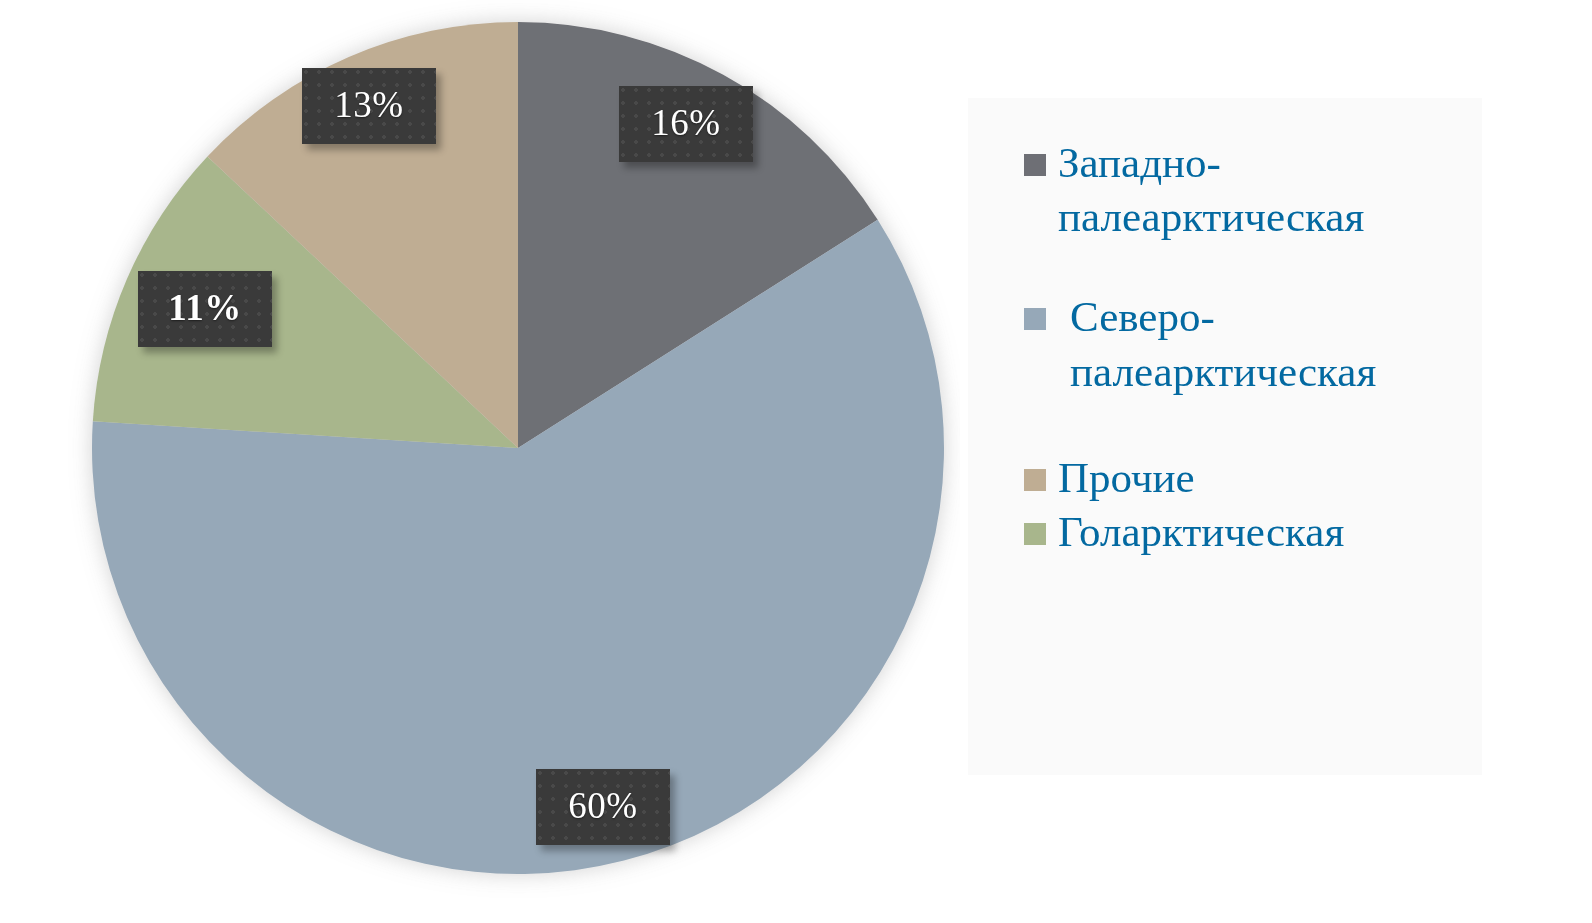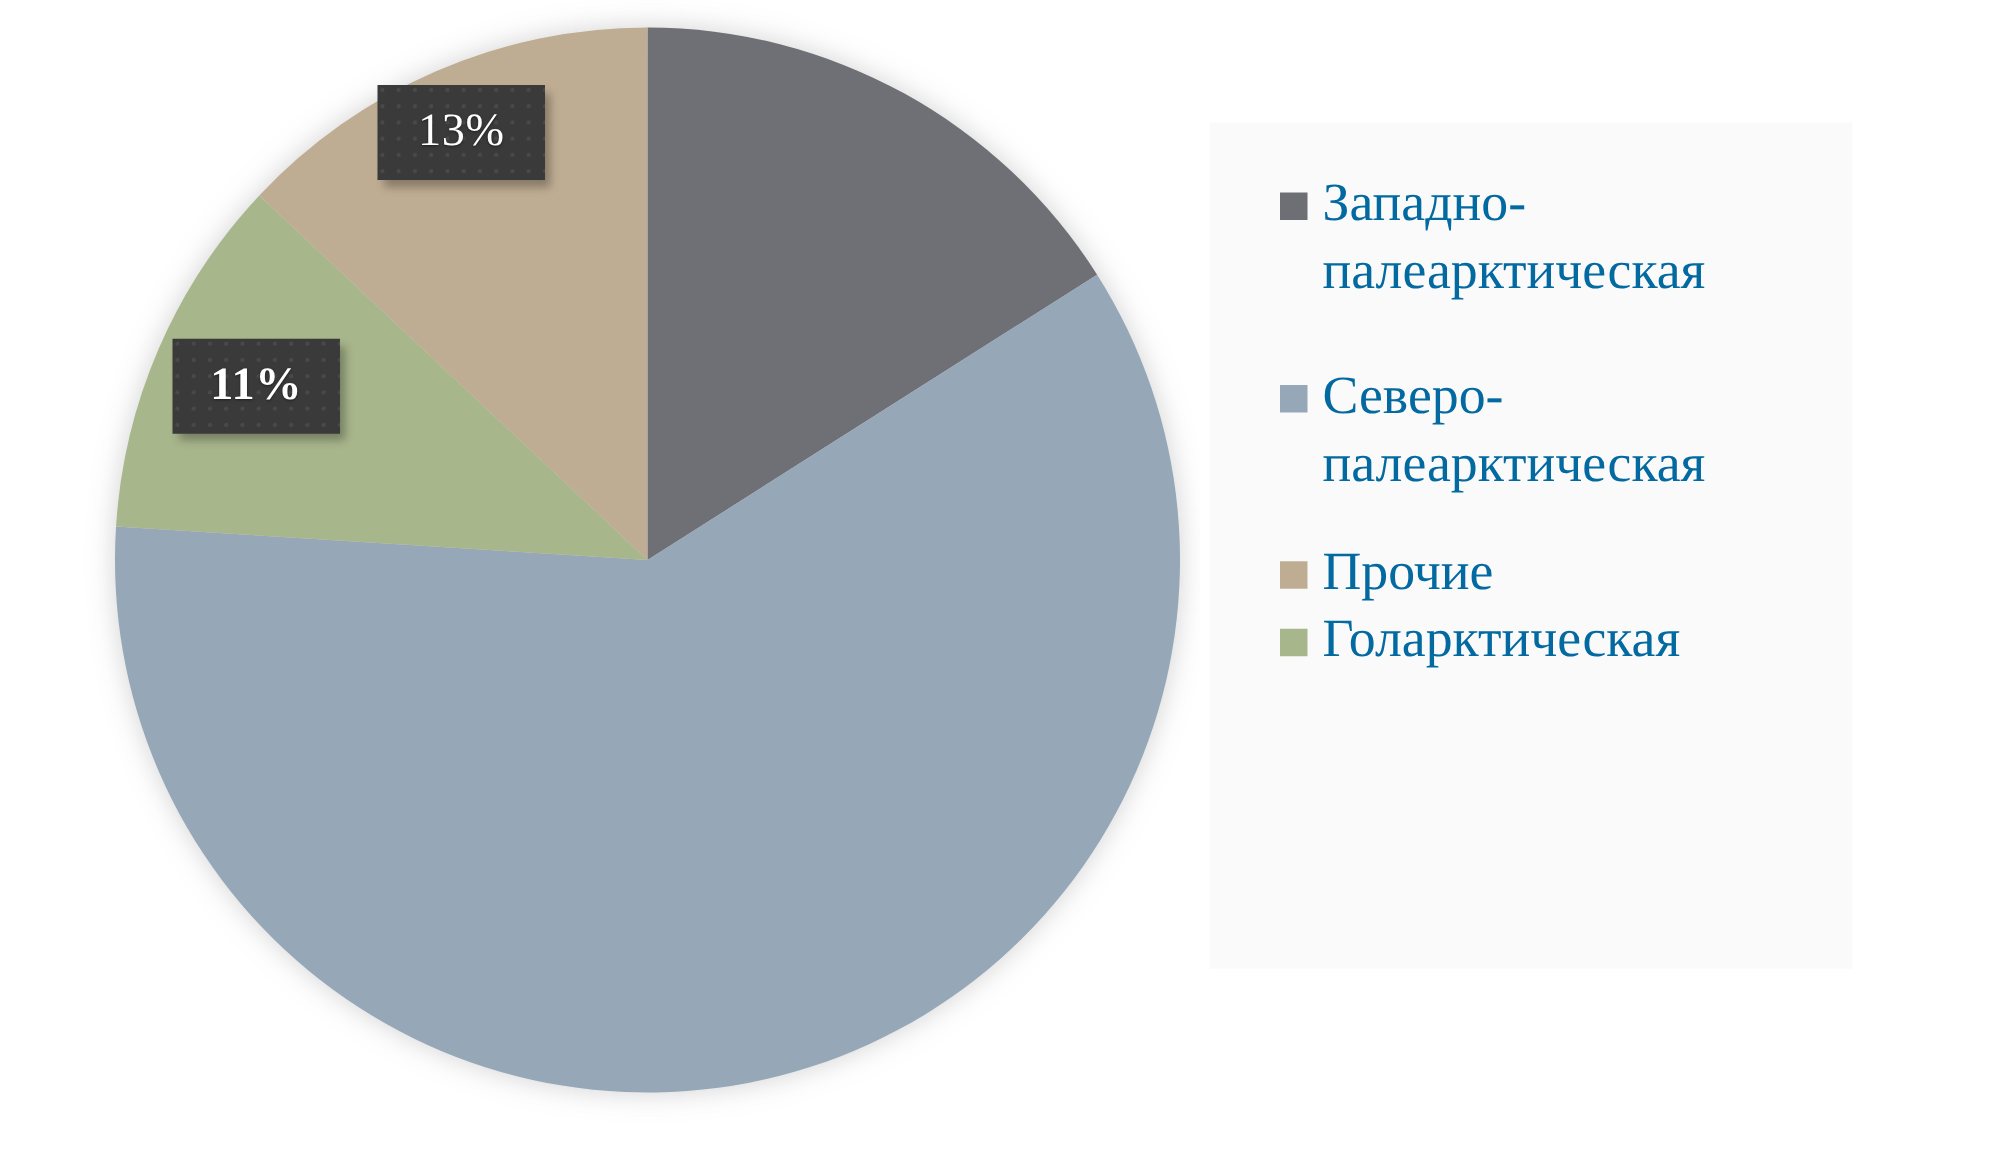--- a/index.html
+++ b/index.html
@@ -83,21 +83,21 @@
     margin-right: 12px;
   }
   .legend-text {
     font-size: 43px;
     line-height: 1.26;
     color: #0369a1;
     max-width: 400px;
     word-break: normal;
   }
   #legend-item-0 { margin-bottom: 46px; }
-  #legend-item-1 { margin-bottom: 32px; }
+  #legend-item-1 { margin-bottom: 52px; gap: 12px; }
   #legend-item-2 { margin-bottom: 66px; }
   #legend-item-3 { margin-bottom: 0; }
 </style>
 </head>
 <body>
 
 <div id="chart-root">
 
   <div id="pie-area">
     <svg id="pie-svg" width="960" height="923" viewBox="0 0 960 923">
@@ -107,21 +107,23 @@
         </filter>
       </defs>
       <g filter="url(#pieShadow)">
         <path id="slice-0" d="M 518 448 L 518.00 22.00 A 426 426 0 0 1 877.68 219.74 Z" fill="#6e6f75"></path>
         <path id="slice-1" d="M 518 448 L 877.68 219.74 A 426 426 0 1 1 92.84 421.25 Z" fill="#96a8b8"></path>
         <path id="slice-2" d="M 518 448 L 92.84 421.25 A 426 426 0 0 1 207.46 156.38 Z" fill="#a8b68c"></path>
         <path id="slice-3" d="M 518 448 L 207.46 156.38 A 426 426 0 0 1 518.00 22.00 Z" fill="#bfad93"></path>
       </g>
     </svg>
 
+    <div class="data-label" id="label-zapadno">16%</div>
 
+    <div class="data-label" id="label-severo">60%</div>
 
     <div class="data-label" id="label-golarkt">11%</div>
 
     <div class="data-label" id="label-prochie">13%</div>
   </div>
 
   <div id="legend">
 
     <div class="legend-item" id="legend-item-0">
       <span class="legend-swatch" id="swatch-0" style="background: rgb(110, 111, 117);"></span>

